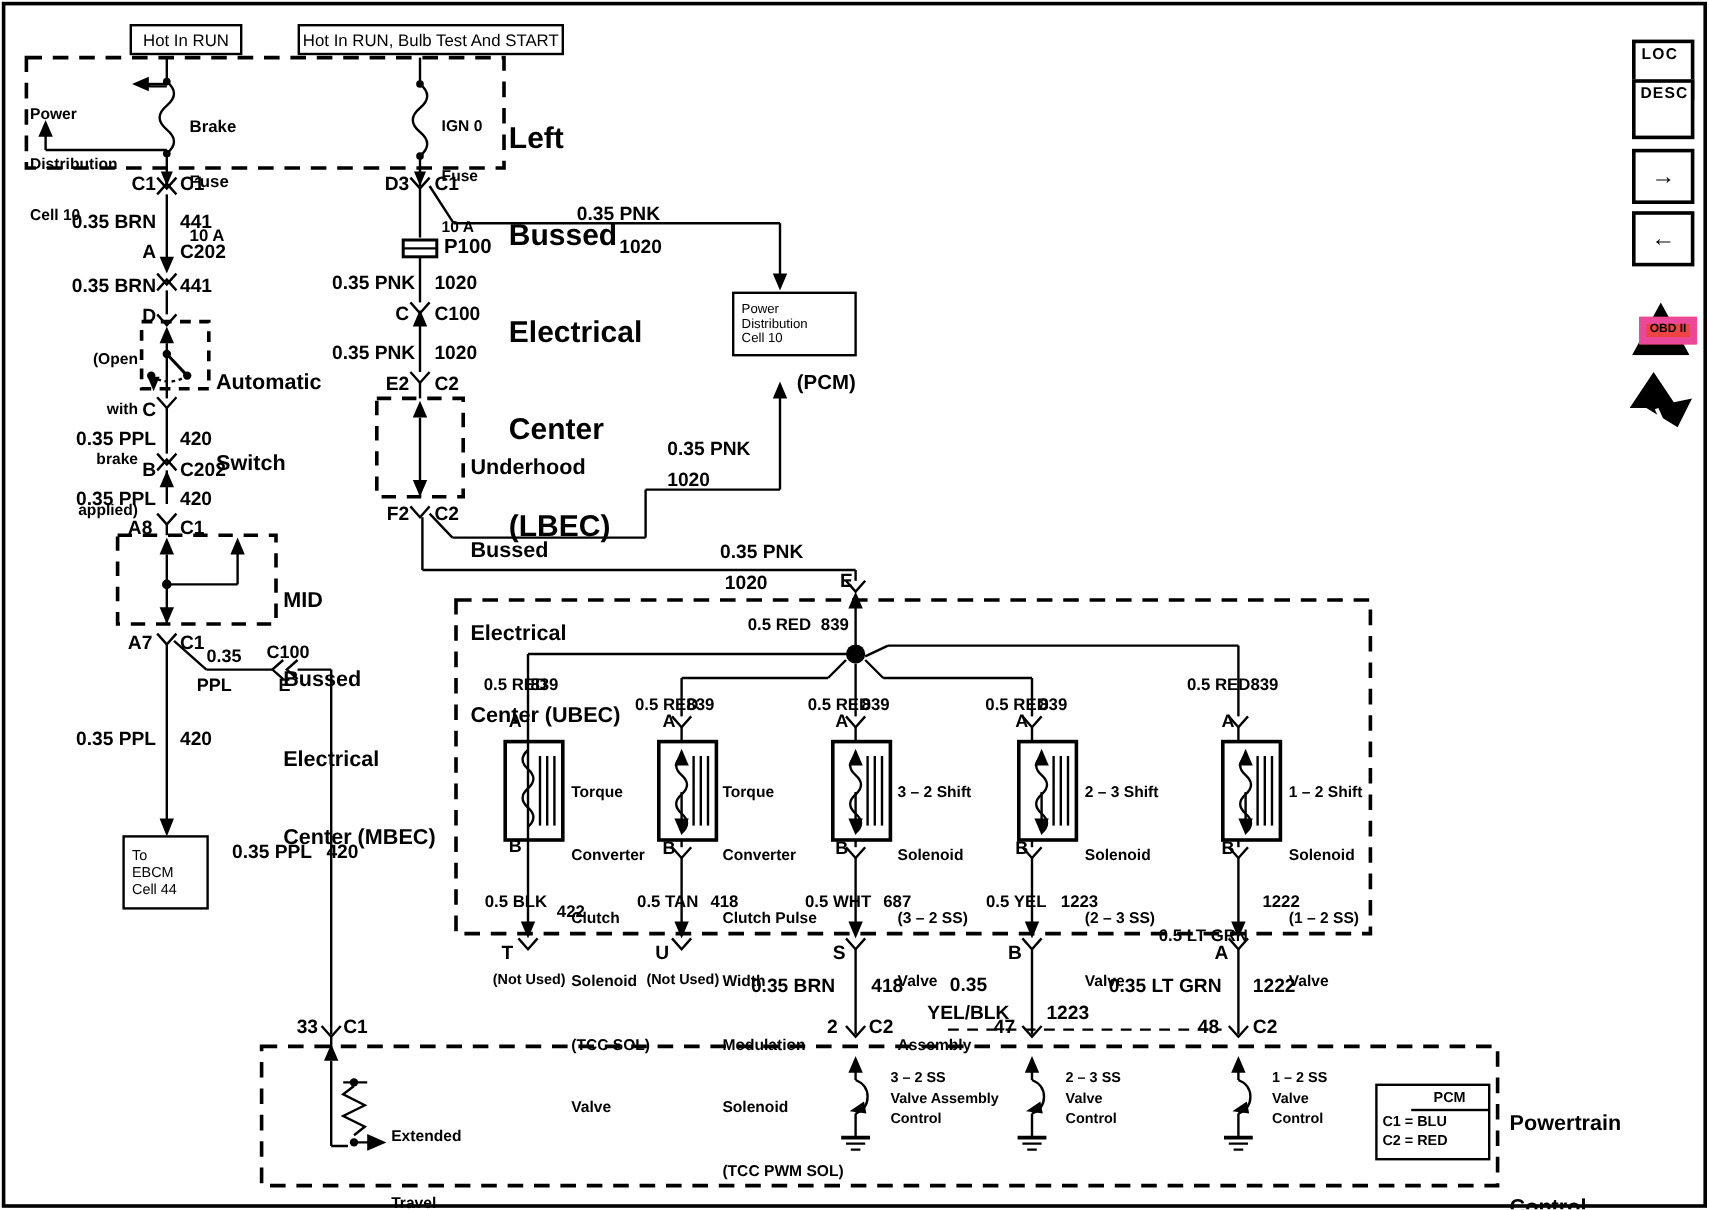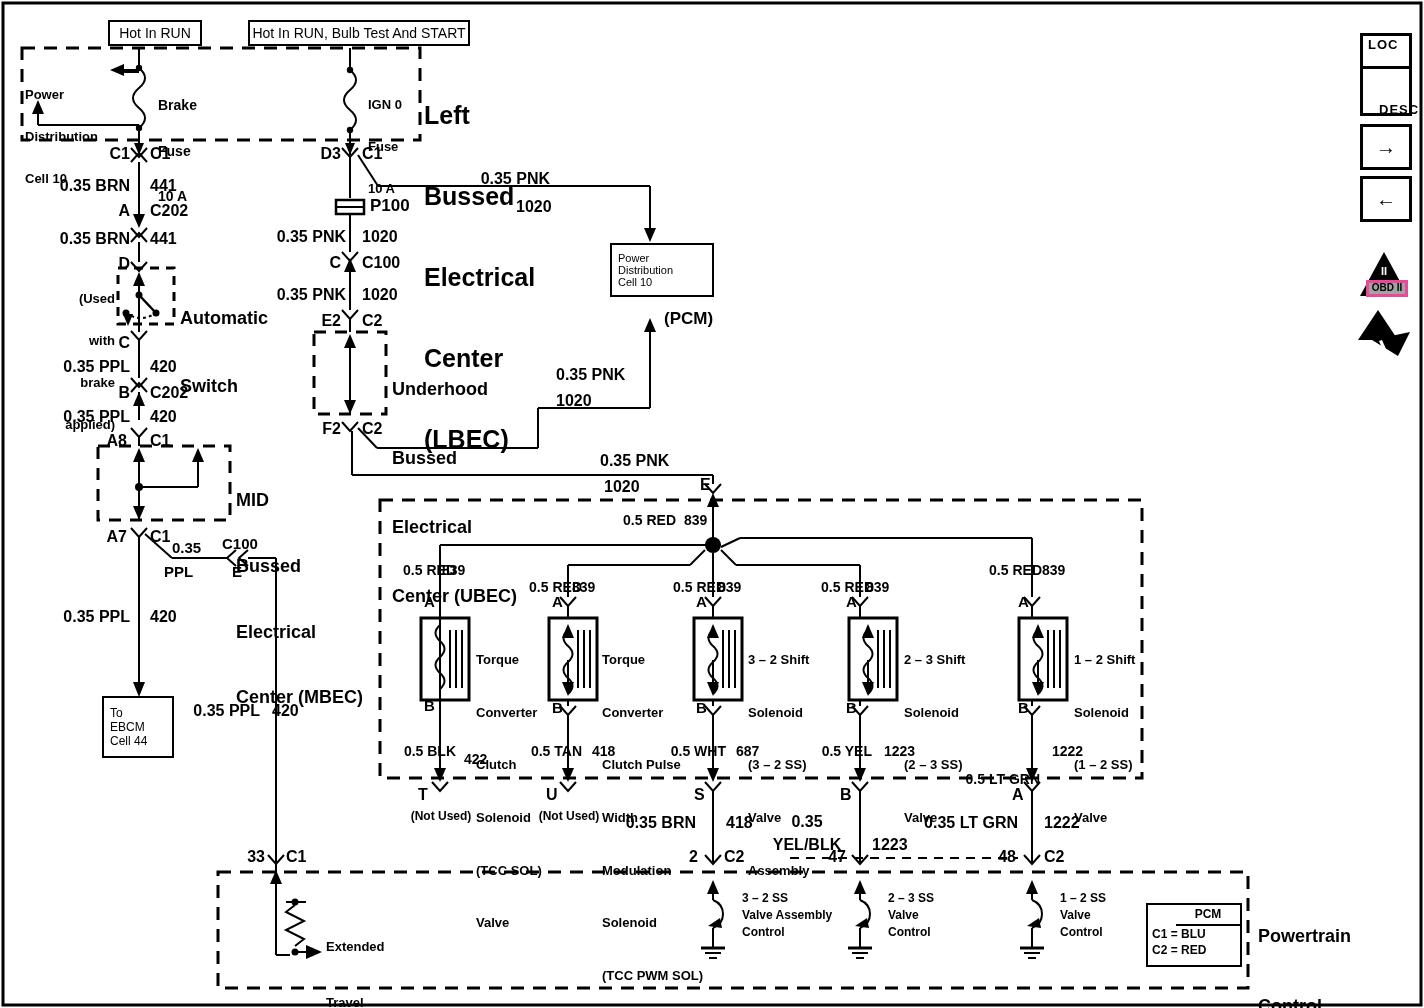--- a/index.html
+++ b/index.html
@@ -334,21 +334,21 @@
 <div class="t f16" style="left:150px;top:145px;">C1</div>
 <div class="t f16 rgt" style="left:25px;top:177px;width:105px;">0.35 BRN</div>
 <div class="t f16" style="left:150px;top:177px;">441</div>
 <div class="t f16 rgt" style="left:75px;top:202px;width:55px;">A</div>
 <div class="t f16" style="left:150px;top:202px;">C202</div>
 <div class="t f16 rgt" style="left:25px;top:230px;width:105px;">0.35 BRN</div>
 <div class="t f16" style="left:150px;top:230px;">441</div>
 <div class="t f16 rgt" style="left:75px;top:255px;width:55px;">D</div>
 
 <div class="t f13 rgt" style="left:10px;top:264px;width:105px;">
-  <div>(Used</div>
+  <div>(Open</div>
   <div>with</div>
   <div>brake</div>
   <div>applied)</div>
 </div>
 <div class="t f18" style="left:180px;top:262px;line-height:1.25;">
   <div>Automatic</div>
   <div>Switch</div>
 </div>
 
 <div class="t f16 rgt" style="left:75px;top:334px;width:55px;">C</div>
@@ -545,34 +545,34 @@
 <div class="t f18" style="left:1258px;top:878px;line-height:1.3;">
   <div>Powertrain</div>
   <div>Control</div>
   
 </div>
 
 <div class="icon" style="left:1360px;top:21px;width:46px;height:44px;margin-top:12px;">
   <span class="t f13" style="left:5px;top:2px;letter-spacing:1px;">LOC</span>
 </div>
 <div class="icon" style="left:1360px;top:66px;width:46px;height:44px;">
-  <span class="t f13" style="left:16px;top:2px;letter-spacing:1px;margin-top:32px;">DESC</span>
+  <span class="t f13" style="left:4px;top:2px;letter-spacing:1px;">DESC</span>
 </div>
 <div class="icon" style="left:1360px;top:124px;width:46px;height:40px;display:flex;align-items:center;justify-content:center;">
   <span class="f20" style="font-weight:bold;">→</span>
 </div>
 <div class="icon" style="left:1360px;top:176px;width:46px;height:40px;display:flex;align-items:center;justify-content:center;">
   <span class="f20" style="font-weight:bold;">←</span>
 </div>
 <div class="tri" style="left:1360px;top:252px;width:48px;height:44px;">
   <svg width="48" height="44">
         <polygon points="24,0 48,44 0,44" fill="#000"></polygon>
       </svg>
   <span class="t f11 ctr" style="left:0;top:14px;width:48px;color:#fff;">II</span>
-  <span class="t f10 ctr" style="left:6px;top:28px;width:36px;font-size:10px;background:#a3a3a3;color:#000;border:3px solid #ec4899;">OBD II</span>
+  <span class="t f10 ctr" style="left:6px;top:12px;width:36px;font-size:10px;background:#ef4444;color:#000;border:6px solid #ec4899;">OBD II</span>
 </div>
 <div class="tri" style="left:1358px;top:310px;width:52px;height:46px;">
   <svg width="52" height="46">
     <polygon points="20,0 40,30 0,30" fill="#000"></polygon>
     <polygon points="14,30 52,22 40,46" fill="#000"></polygon>
     <path d="M17 32 l6 8 l-3 2 l-6 -8 z" fill="#fff"></path>
     <path d="M24 30 l4 9 l-3 1 l-4 -9 z" fill="#fff"></path>
   </svg>
 </div>
 

